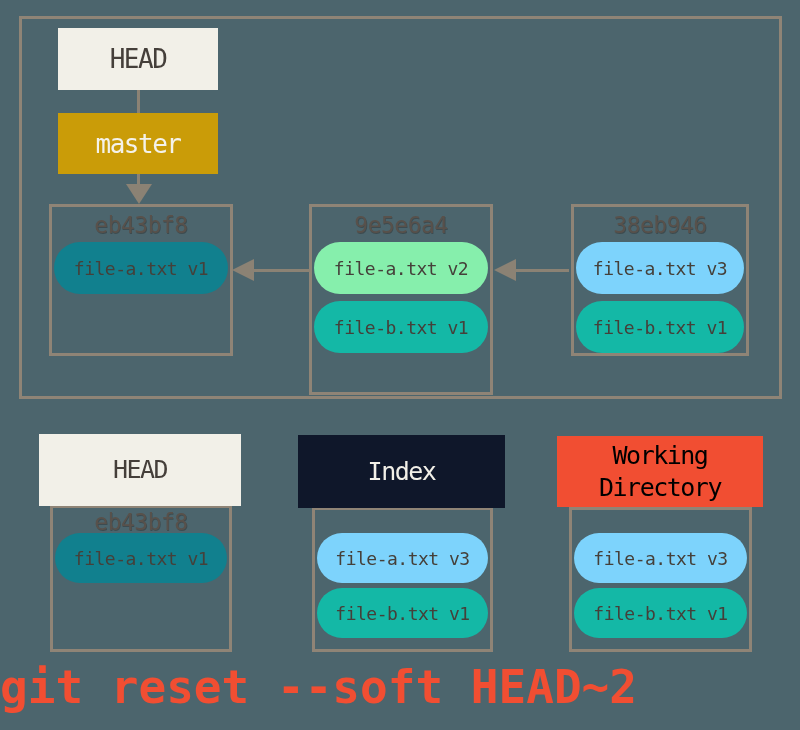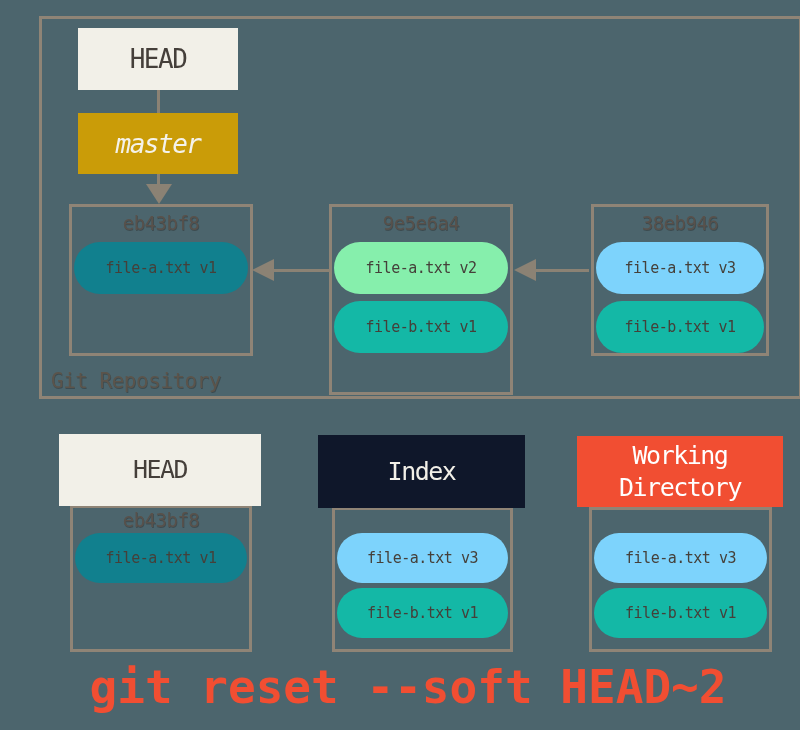--- a/index.html
+++ b/index.html
@@ -1,79 +1,78 @@
 <!DOCTYPE html>
 <html><head>
 <meta charset="utf-8">
 <style>
   html,body{margin:0;padding:0;background:#4c656d;}
   #canvas{
     position:relative;width:800px;height:730px;background:#4c656d;overflow:hidden;
     font-family:"DejaVu Sans Mono","Liberation Mono",monospace;
   }
-  .abs{position:absolute;box-sizing:border-box;margin-left:20px;}
+  .abs{position:absolute;box-sizing:border-box;}
   
   .repo-outline{left:19px;top:16px;width:763px;height:383px;border:3px solid #8f8476;}
   .repo-label{left:31px;top:369px;font-size:21px;letter-spacing:-0.5px;color:#5b544b;
     text-shadow:0.6px 0.6px 0 rgba(35,30,25,0.35);}
   .hdrbox{display:flex;align-items:center;justify-content:center;text-align:center;
     font-size:26px;letter-spacing:-1.5px;}
   .head-top{left:58px;top:28px;width:160px;height:62px;background:#f2f0e8;color:#453f3a;}
-  .master-box{left:58px;top:113px;width:160px;height:61px;background:#ca9c08;color:#f4f2ea;font-style:italic;}
+  .master-box{left:58px;top:113px;width:160px;height:61px;background:#ca9c08;color:#f4f2ea;}
   .vline{background:#8b8274;width:3px;}
   .v1{left:137px;top:90px;height:23px;}
   .v2{left:137px;top:174px;height:11px;}
   .arr-down{left:126px;top:184px;width:0;height:0;
     border-left:13px solid transparent;border-right:13px solid transparent;
     border-top:20px solid #8b8274;}
   .cbox{border:3px solid #8f8476;}
   .c1{left:49px;top:204px;width:184px;height:152px;}
   .c2{left:309px;top:204px;width:184px;height:191px;}
   .c3{left:571px;top:204px;width:178px;height:152px;}
-  .hash{position:absolute;left:0;right:0;text-align:center;font-size:19px;
+  .hash{position:absolute;left:0;right:0;text-align:center;font-size:23px;
     letter-spacing:-0.5px;color:#58514b;text-shadow:0.6px 0.6px 0 rgba(35,30,25,0.35);}
   .hash-c{top:5px;}
   .hash-t{top:1px;}
   .pill{position:absolute;left:2px;right:2px;display:flex;align-items:center;
-    justify-content:center;font-size:15px;letter-spacing:-0.5px;color:#45403a;}
+    justify-content:center;font-size:18px;letter-spacing:-0.5px;color:#45403a;}
   .ph52{height:52px;border-radius:26px;}
   .ph50{height:50px;border-radius:25px;}
   .r1t{top:35px;} .r2t{top:94px;}
   .r1b{top:23px;} .r2b{top:78px;}
   .r1h{top:25px;}
   .teal{background:#11808e;} .gold{background:#7dd3fc;}
   .red{background:#86efac;}  .white{background:#14b8a6;}
   .hline{background:#8b8274;height:3px;}
   .hA{left:254px;top:269px;width:56px;}
   .hB{left:516px;top:269px;width:53px;}
   .arr-left{width:0;height:0;border-top:11px solid transparent;
     border-bottom:11px solid transparent;border-right:22px solid #8b8274;}
   .aA{left:232px;top:259px;} .aB{left:494px;top:259px;}
   
   .theader{display:flex;align-items:center;justify-content:center;text-align:center;
     font-size:25px;letter-spacing:-1.5px;line-height:1.28;z-index:2;}
   .th1{left:39px;top:434px;width:202px;height:72px;background:#f2f0e8;color:#453f3a;}
   .th2{left:298px;top:435px;width:207px;height:73px;background:#0f172a;color:#f2f0e8;}
-  .th3{left:557px;top:436px;width:206px;height:71px;background:#f14e32;color:#ffffff;
+  .th3{left:557px;top:436px;width:206px;height:71px;background:#f14e32;color:#000000;
     padding:0 28px;}
   .tbox{border:3px solid #8f8476;z-index:1;}
   .tb1{left:50px;top:505px;width:182px;height:147px;}
   .tb2{left:312px;top:507px;width:181px;height:145px;}
   .tb3{left:569px;top:507px;width:183px;height:145px;}
   
-  .caption{left:0;top:660px;width:776px;text-align:center;font-size:46px;
+  .caption{left:0;top:660px;width:776px;font-size:46px;
     font-weight:bold;color:#f14e32;}
 </style>
 </head>
 <body>
 
 <div id="canvas">
 
   <div class="abs repo-outline"></div>
-  <div class="abs repo-label">Git Repository</div>
 
   <div class="abs hdrbox head-top">HEAD</div>
   <div class="abs vline v1"></div>
   <div class="abs hdrbox master-box">master</div>
   <div class="abs vline v2"></div>
   <div class="abs arr-down"></div>
 
   <div class="abs cbox c1">
     <div class="hash hash-c">eb43bf8</div>
     <div class="pill ph52 r1t teal">file-a.txt v1</div>

